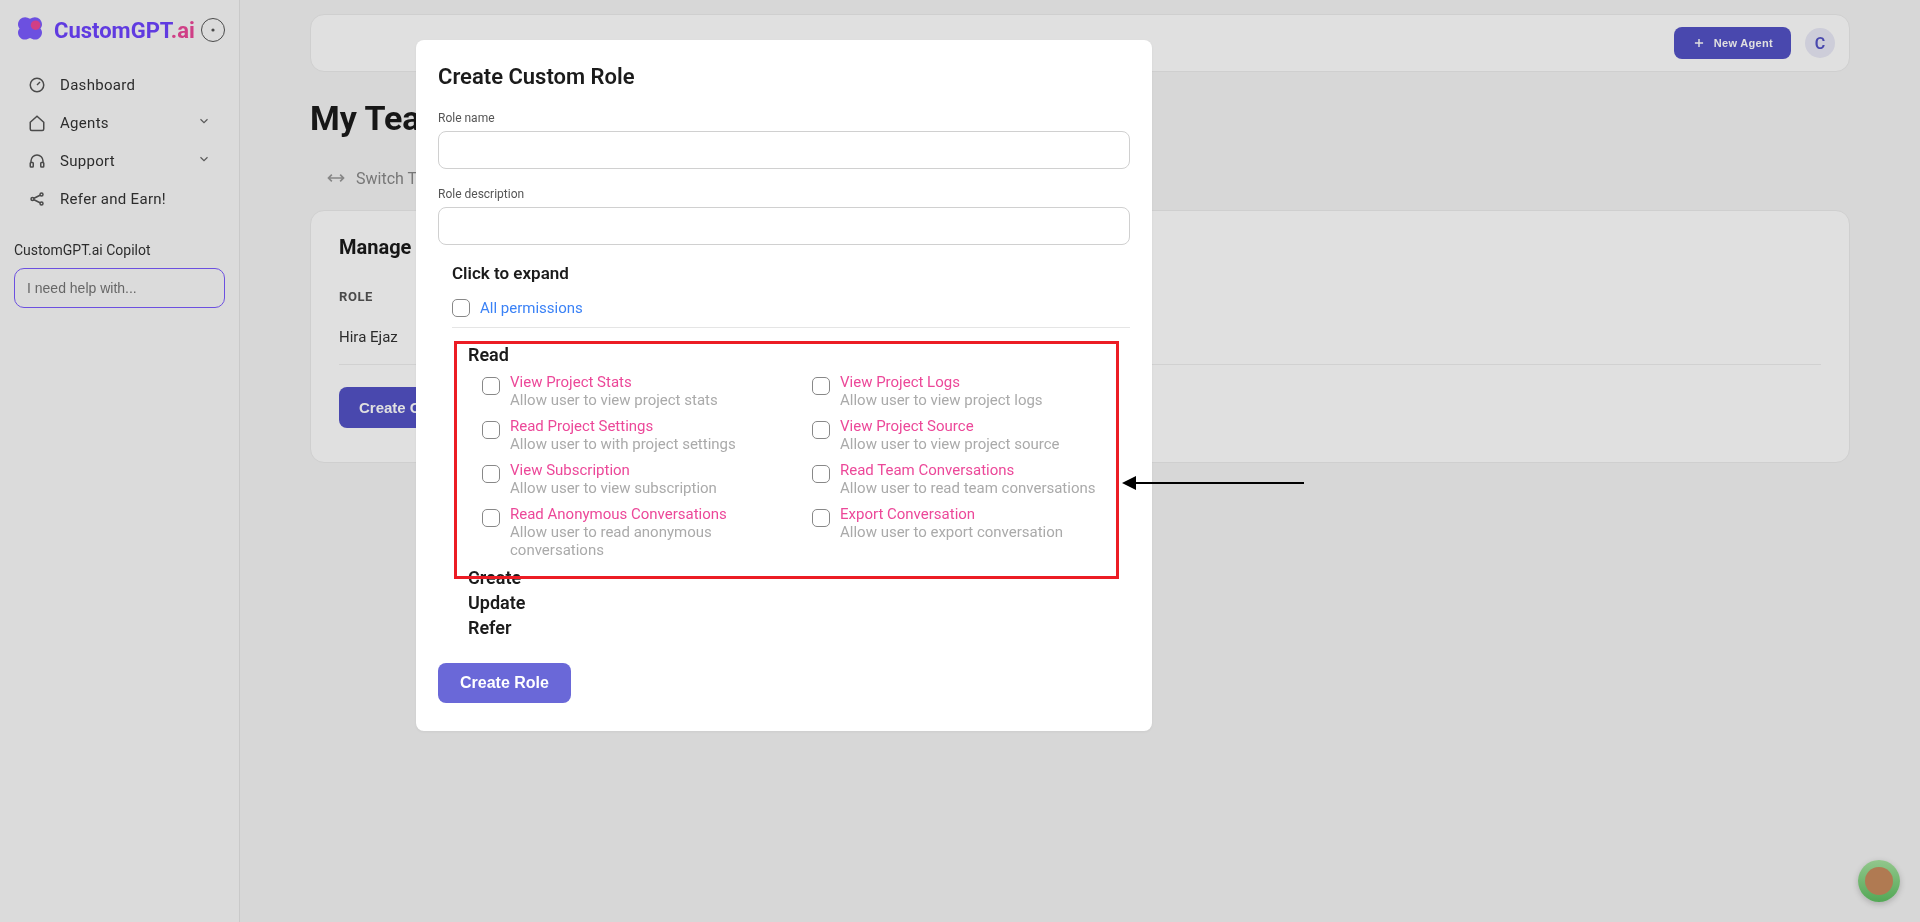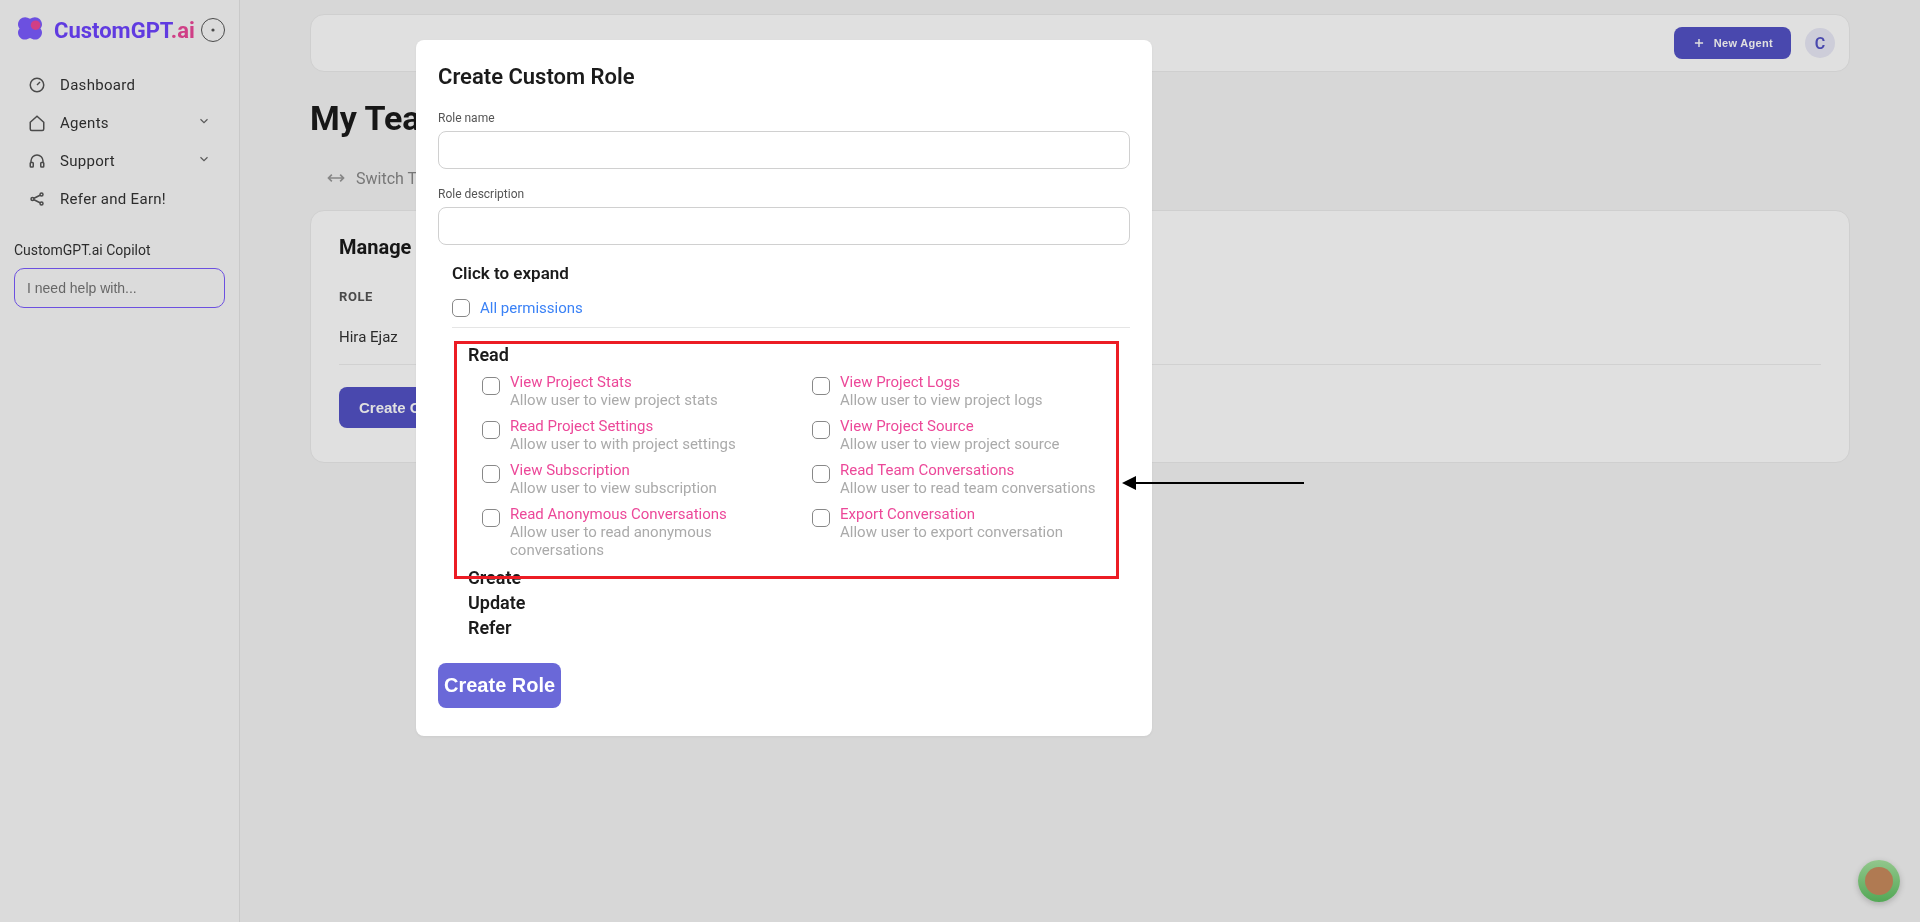--- a/index.html
+++ b/index.html
@@ -60,21 +60,21 @@
 .perm-text { display:flex; flex-direction:column; }
 .perm-title { font-size:15px; color:#ec4899; }
 .perm-desc  { font-size:15px; color:#aaa; }
 
 .red-box { position:absolute; border:3px solid #ec1c24; pointer-events:none; z-index:12; }
 .arrow-line { position:absolute; height:2px; background:#000; z-index:12; }
 .arrow-head { position:absolute; width:0; height:0; border-top:7px solid transparent; border-bottom:7px solid transparent; border-right:14px solid #000; z-index:12; }
 
 .section-link { font-size:18px; font-weight:600; color:#1b1b1b; margin-left:16px; line-height:1.4; cursor:pointer; }
 
-.create-role-btn { margin-top:22px; background:#6a68d8; color:#fff; border:none; border-radius:8px; padding:11px 6px; font-size:20px; font-weight:600; }
+.create-role-btn { margin-top:22px; background:#6a68d8; color:#fff; border:none; border-radius:8px; padding:11px 22px; font-size:16px; font-weight:600; }
 
 
 .float-avatar { position:absolute; right:20px; bottom:20px; width:42px; height:42px; border-radius:50%; background:linear-gradient(#a7e3a0,#5fbf62); box-shadow:0 2px 6px rgba(0,0,0,0.2); z-index:3; display:flex; align-items:center; justify-content:center; overflow:hidden; }
 .float-avatar .face { width:28px; height:28px; border-radius:50%; background:#c98b5e; }
 </style>
 </head>
 <body>
 
 <aside class="sidebar">
   <div class="logo-row">

